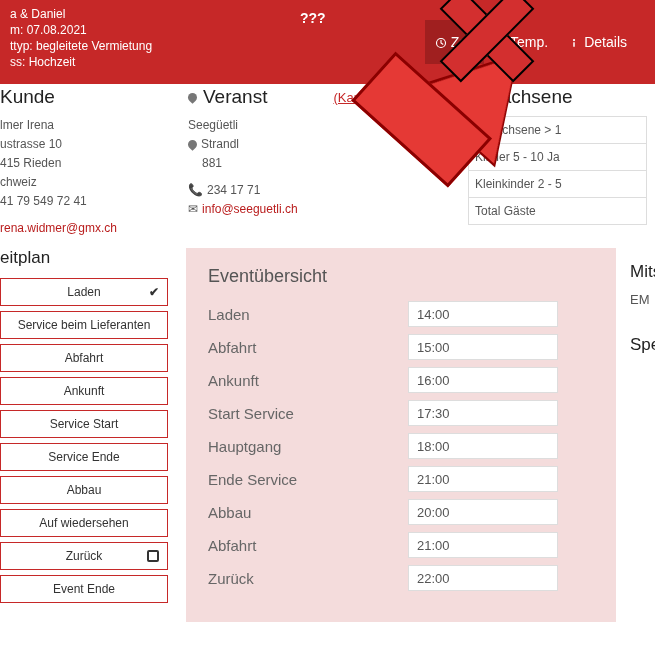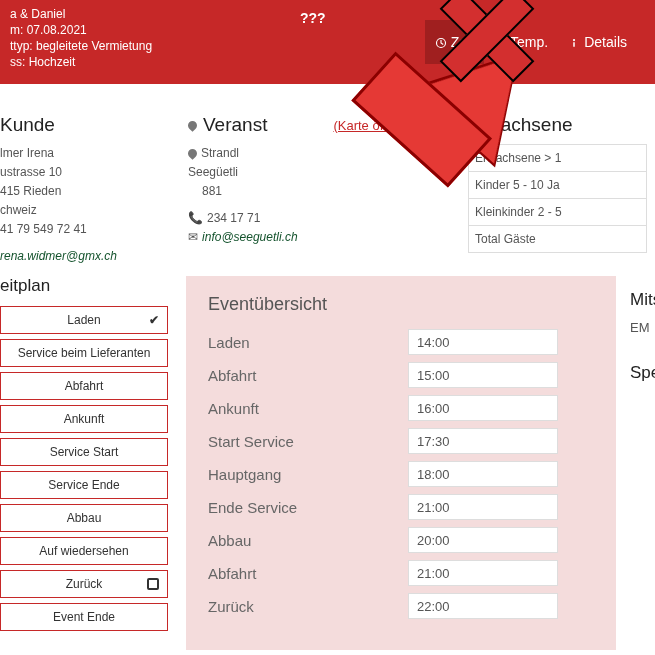--- a/index.html
+++ b/index.html
@@ -14,27 +14,27 @@
   .tab-icon { width:12px; height:12px; display:inline-block; }
   .x-mark { position:absolute; top:-10px; left:440px; width:90px; height:90px; z-index:5;}
   .x-mark::before, .x-mark::after { content:''; position:absolute; width:100px; height:26px; background:#d32f2f; border:2px solid #000; top:30px; left:-5px;}
   .x-mark::before { transform: rotate(45deg); }
   .x-mark::after { transform: rotate(-45deg); }
   .arrow { position:absolute; top:70px; left:340px; z-index:4; }
   .arrow-body { width:130px; height:66px; background:#e53935; border:3px solid #8b0000; transform: rotate(42deg); transform-origin: right center; position:absolute; top:60px; left:0;}
   .arrow-head { width:0;height:0; border-left:55px solid transparent; border-right:55px solid transparent; border-bottom:95px solid #e53935; position:absolute; top:-26px; left:90px; transform:rotate(42deg); filter: drop-shadow(0 0 0 #8b0000);}
   .arrow-head-border { width:0;height:0; border-left:59px solid transparent; border-right:59px solid transparent; border-bottom:101px solid #8b0000; position:absolute; top:-30px; left:86px; transform:rotate(42deg);}
   .content { display:flex; padding: 0; }
-  .col { padding: 30px 8px 6px 8px; }
+  .col { padding: 2px 8px 6px 8px; }
   .col.left { flex: 0 0 180px; padding-left:0;}
   .col.mid { flex: 0 0 280px; }
   .col.right { flex: 0 0 195px; }
   .section-title { font-size: 19px; color:#222; margin-bottom:8px; display:flex; align-items:center; gap:6px;}
   .kunde-block div { font-size:12px; line-height:19px; color:#555;}
-  .link { color:#14532d; text-decoration:none;font-style:italic; }
+  .link { color:#b91c1c; text-decoration:none; }
   .venue-block div { font-size:12px; line-height:19px; color:#555; display:flex; align-items:center; gap:4px;}
   .open-map { color:#c62828; font-size:13px; margin-left:6px;}
   .part-table { width:100%; border-collapse:collapse; margin-top:4px;}
   .part-table td { border:1px solid #ddd; padding:6px 6px; font-size:12px; color:#555;}
   .lower { display:flex; margin-top:4px;}
   .zeitplan { flex:0 0 178px; padding-right:10px;}
   .zeitplan h3 { font-size:17px; color:#222; margin-bottom:10px; font-weight:normal;}
   .zp-btn { display:flex; justify-content:center; align-items:center; border:1px solid #c62828; height:28px; margin-bottom:5px; font-size:12px; color:#333; cursor:pointer; position:relative; background:#fff;}
   .zp-btn .check { position:absolute; right:8px; font-weight:bold;}
   .zp-btn .box { position:absolute; right:8px; width:12px; height:12px; border:2px solid #333; border-radius:2px;}
@@ -110,25 +110,25 @@
       <div><a href="#" class="link">rena.widmer@gmx.ch</a></div>
     </div>
   </div>
   <div class="col mid">
     <div class="section-title">
       <span class="pin"></span>
       <span>Veranst</span>
       <a href="#" class="open-map" style="margin-left:60px">(Karte öffnen)</a>
     </div>
     <div class="venue-block">
+      <div>Seegüetli</div>
       <div>
           <span class="pin"></span>
           <span>Strandl</span>
         </div>
-      <div>Seegüetli</div>
       <div style="padding-left:14px">881</div>
       <div style="height:8px"></div>
       <div>
           <span>📞</span>
           <span>234 17 71</span>
         </div>
       <div>
           <span>✉</span>
           <a href="#" class="link">info@seeguetli.ch</a>
         </div>

